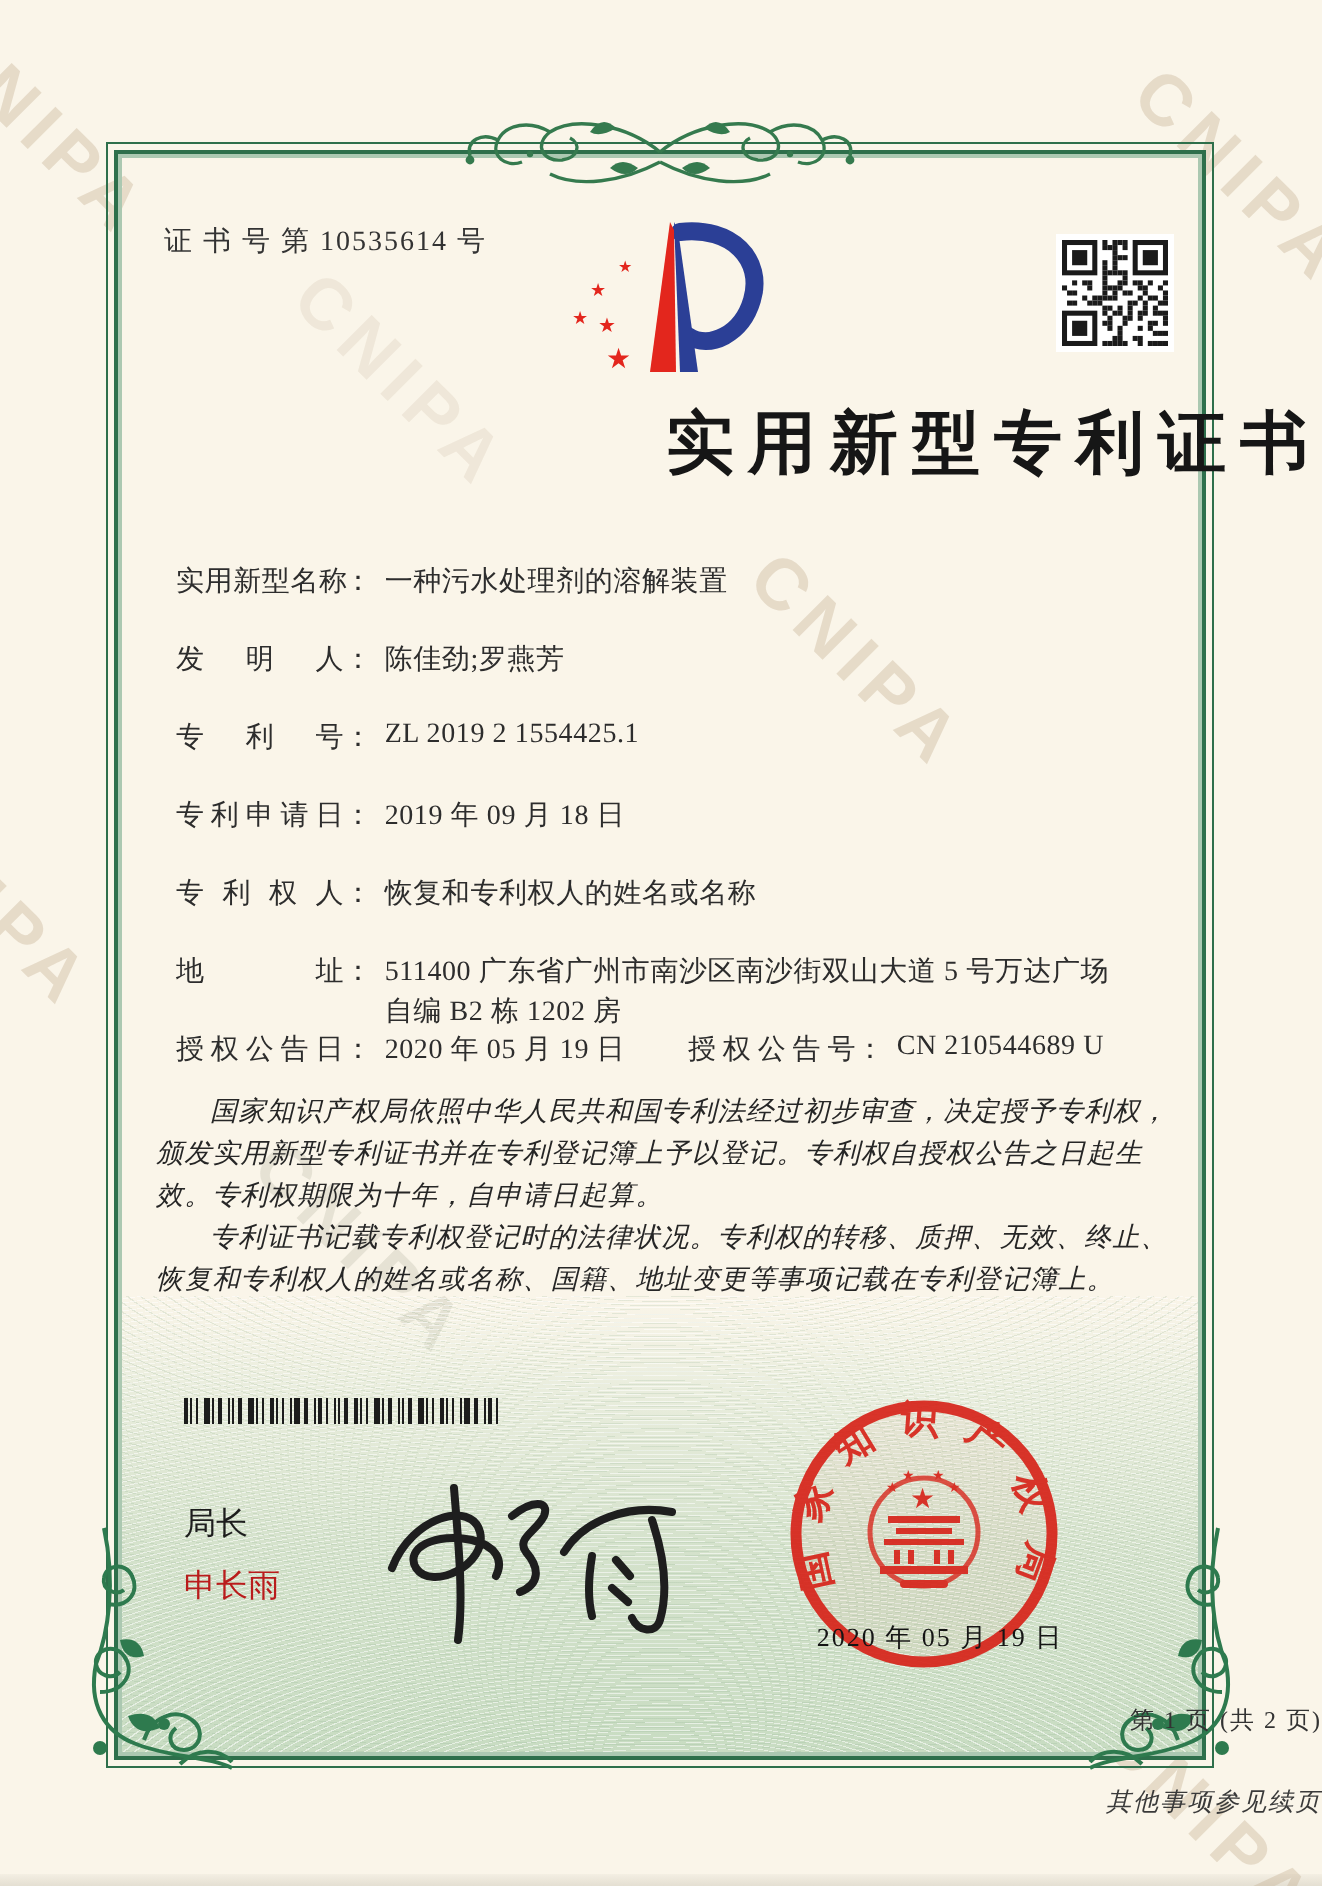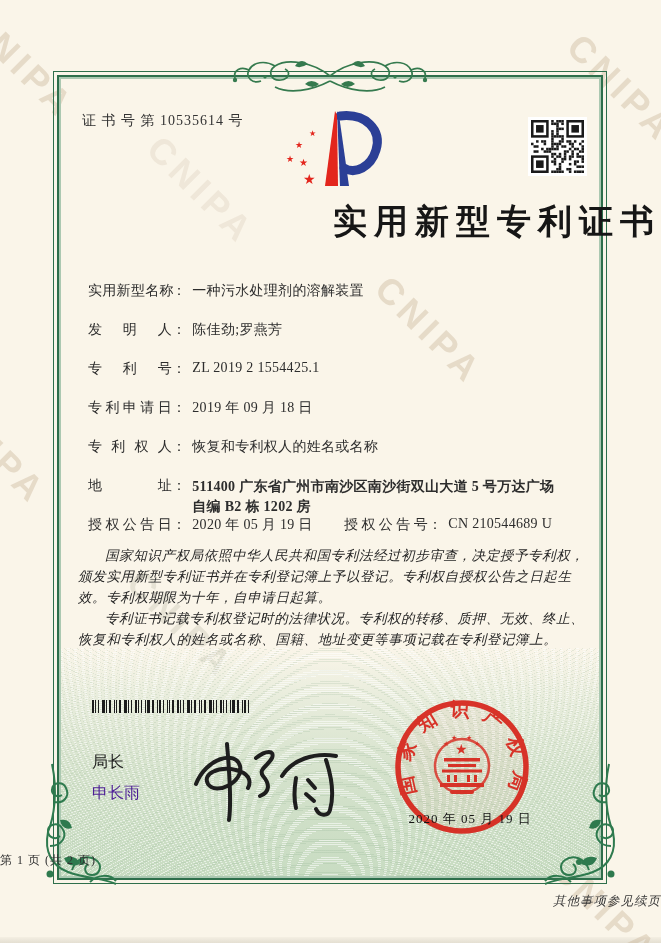--- a/index.html
+++ b/index.html
@@ -34,37 +34,37 @@
       padding:3px;z-index:4;}
   .title{position:absolute;left:0;right:0;top:199px;text-align:right;font-size:34px;
          font-weight:bold;letter-spacing:7px;color:#161616;z-index:4;}
   
   .fields{position:absolute;left:88px;top:282px;width:500px;z-index:4;}
   .frow{position:absolute;left:0;white-space:nowrap;font-size:14px;color:#2d2d2d;letter-spacing:0.3px;}
   .r1{top:0;} .r2{top:39px;} .r3{top:78px;} .r4{top:117px;font-family:Liberation Serif, serif;} .r5{top:156px;} .r6{top:195px;} .r7{top:234px;}
   .flabel{display:inline-block;width:84px;text-align:justify;text-align-last:justify;vertical-align:top;}
   .fcolon{vertical-align:top;}
   .fvalue{margin-left:6px;vertical-align:top;}
-  .addr{display:inline-block;white-space:normal;width:400px;line-height:20px;font-weight:bold;}
+  .addr{display:inline-block;white-space:normal;width:400px;line-height:20px;}
   .pair2{position:absolute;left:256px;top:0;}
   
   .paras{position:absolute;left:78px;top:545px;width:512px;font-size:13.5px;line-height:21px;
          font-style:italic;color:#262626;letter-spacing:0.6px;z-index:4;}
   .paras p{margin:0;text-indent:2em;font-family:Liberation Serif, serif;}
   
   .barcode{position:absolute;left:92px;top:699px;width:164px;height:13px;z-index:4;}
   .director-title{position:absolute;left:92px;top:752px;font-family:"Liberation Sans","DejaVu Sans",sans-serif;
       font-size:16px;color:#1d1d1d;z-index:4;}
   .director-name{position:absolute;left:92px;top:783px;font-family:"Liberation Sans","DejaVu Sans",sans-serif;
-      font-size:16px;color:#4c1d95;z-index:4;}
+      font-size:16px;color:#b91c1c;z-index:4;}
   .signature{position:absolute;left:178px;top:714px;z-index:5;}
   .seal{position:absolute;left:391px;top:696px;z-index:6;}
   .seal-date{position:absolute;left:400px;top:810px;width:140px;text-align:center;font-size:13px;
       color:#151515;letter-spacing:1px;z-index:7;}
-  .page-num{position:absolute;left:0;right:0;top:852px;text-align:left;font-size:12px;
+  .page-num{position:absolute;left:0;right:0;top:852px;text-align:right;font-size:12px;
       letter-spacing:1px;color:#333;z-index:4;}
   .footer-note{position:absolute;left:0;right:0;top:893px;text-align:right;font-size:12.5px;
       font-style:italic;letter-spacing:1px;color:#3a3a3a;z-index:4;}
   
   .orn-top{position:absolute;left:225px;top:54px;z-index:3;}
   .orn-bl{position:absolute;left:38px;top:762px;z-index:3;}
   .orn-br{position:absolute;left:543px;top:762px;transform:scaleX(-1);z-index:3;}
   .page-edge{position:absolute;left:0;right:0;bottom:0;height:6px;
       background:linear-gradient(#f4efe3,#e4dfd2);z-index:0;}
 </style>

